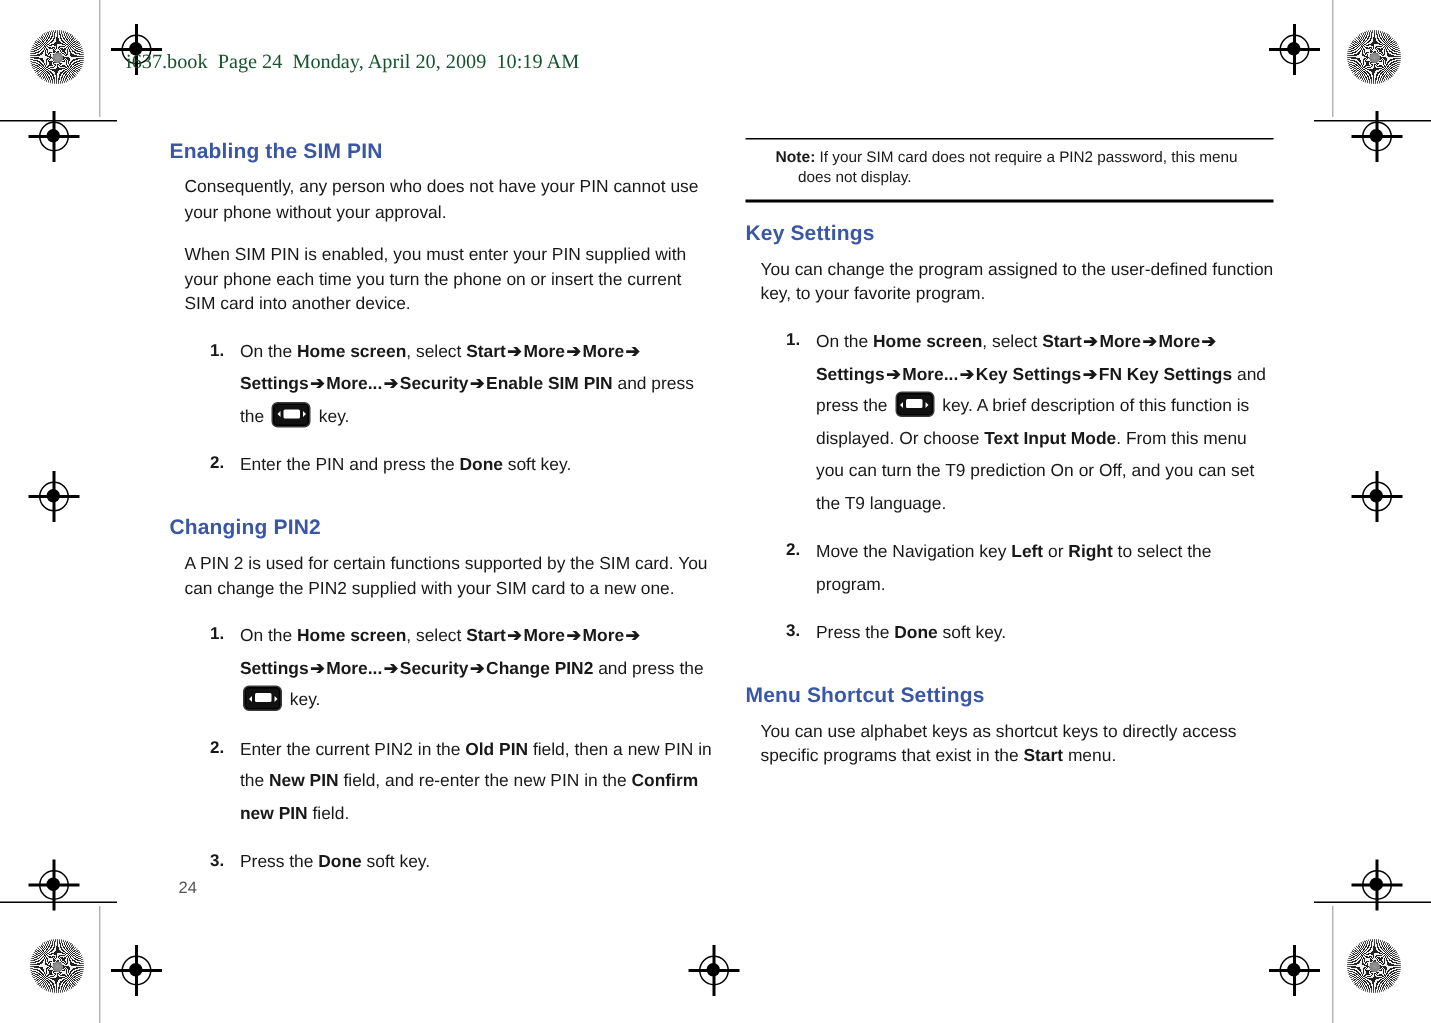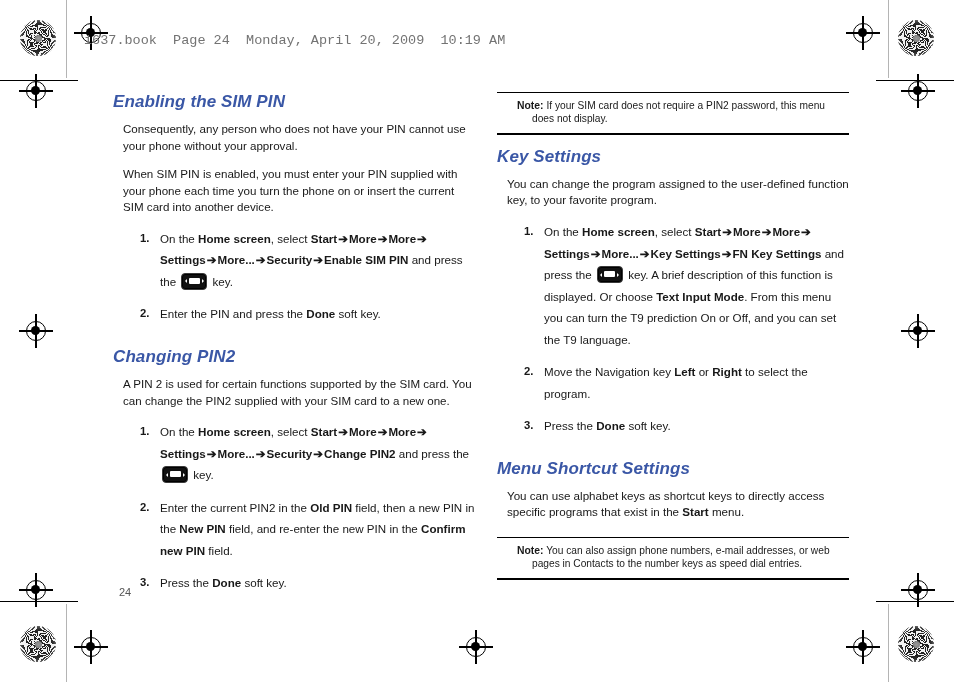--- a/index.html
+++ b/index.html
@@ -68,43 +68,42 @@
     background: radial-gradient(#999, #777);
   }
 
   .trimline { position: absolute; background: #000; }
   .trim-v-gray { position: absolute; background: #b4b4b4; width: 1px; }
 
   
   .header-line {
     position: absolute;
     left: 84px;  top: 33px;
-    font-family: Liberation Mono, monospace;
+    font-family: Liberation Serif, serif;
     font-size: 13.5px;
-    color: #737373;
+    color: #14532d;
     white-space: pre;
   }
 
   .columns {
     position: absolute;
     left: 0; top: 92px;
     width: 954px;
   }
   .col {
     position: absolute;
     top: 0;
   }
   .col-left  { left: 113px; width: 362px; }
   .col-right { left: 497px; width: 352px; }
 
   h2.section {
     margin: 0 0 9px 0;
-    font-size: 17px;
+    font-size: 14px;
     font-weight: bold;
-    font-style: italic;
     color: #3a57a6;
     letter-spacing: .1px;
   }
   h2.section.spaced-top { margin-top: 22px; }
 
   p.para {
     margin: 0 0 12px 0;
     padding-left: 10px;
     font-size: 11.6px;
     line-height: 16.6px;
@@ -326,21 +325,16 @@
       </li>
       <li>
         <span>Press the </span><b>Done</b><span> soft key.</span>
       </li>
     </ol>
 
     <h2 class="section spaced-top">Menu Shortcut Settings</h2>
 
     <p class="para"><span>You can use alphabet keys as shortcut keys to directly access specific programs that exist in the </span><b>Start</b><span> menu.</span></p>
 
-    <div class="note" style="margin-top:16px;">
-      <div class="note-inner">
-        <span class="note-hang"><span class="note-label">Note:</span> <span class="note-body">You can also assign phone numbers, e-mail addresses, or web pages in Contacts to the number keys as speed dial entries.</span></span>
-      </div>
-    </div>
   </div>
 </div>
 
 <div class="page-number">24</div>
 
 </body></html>

